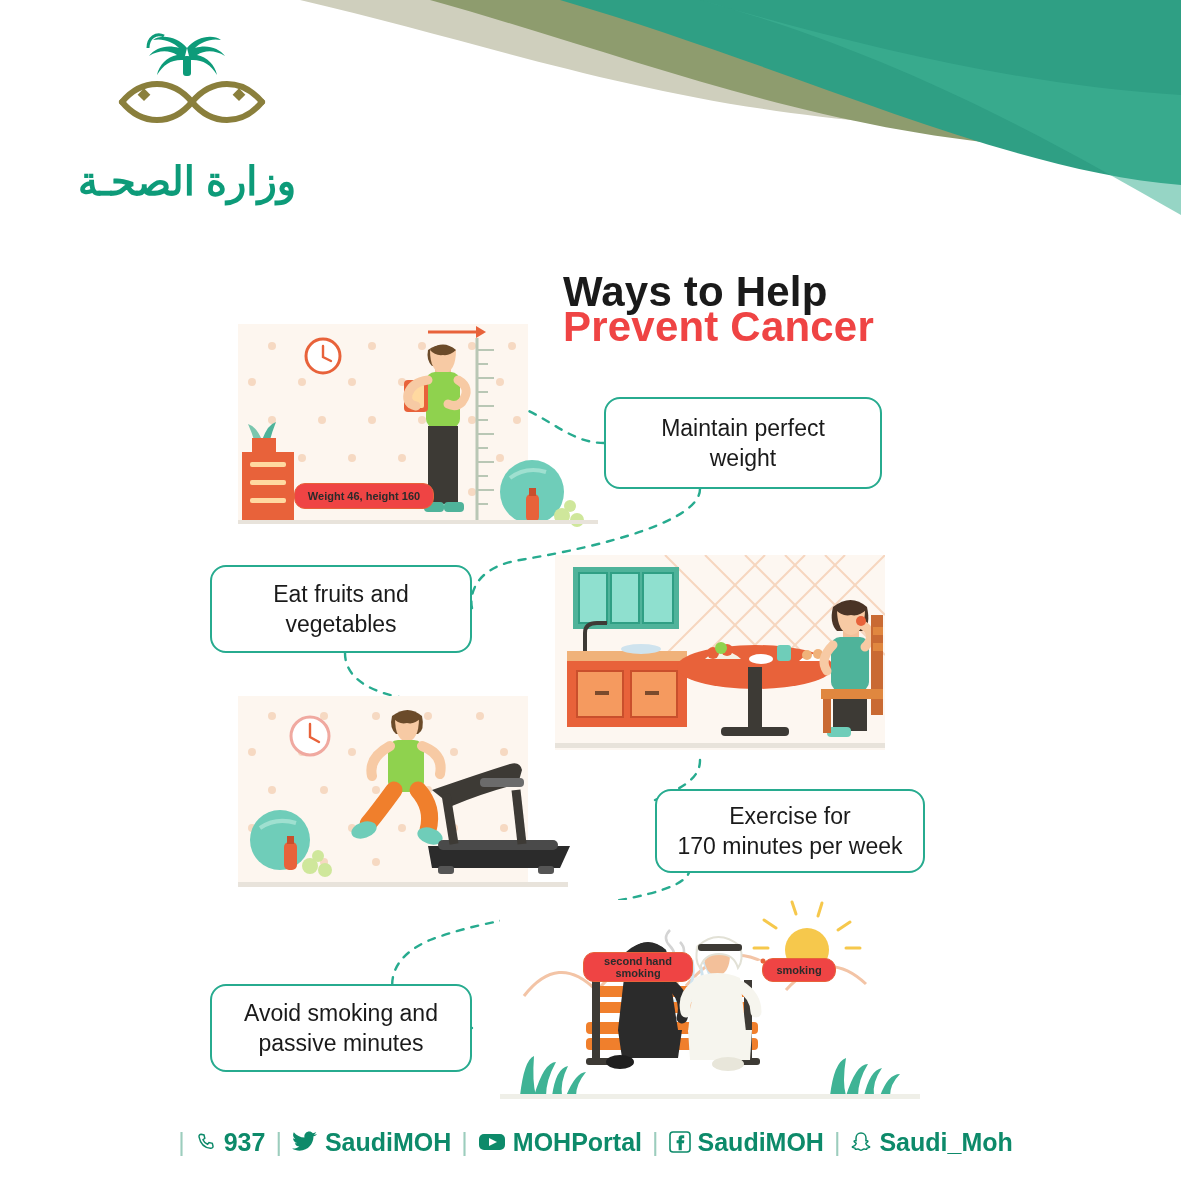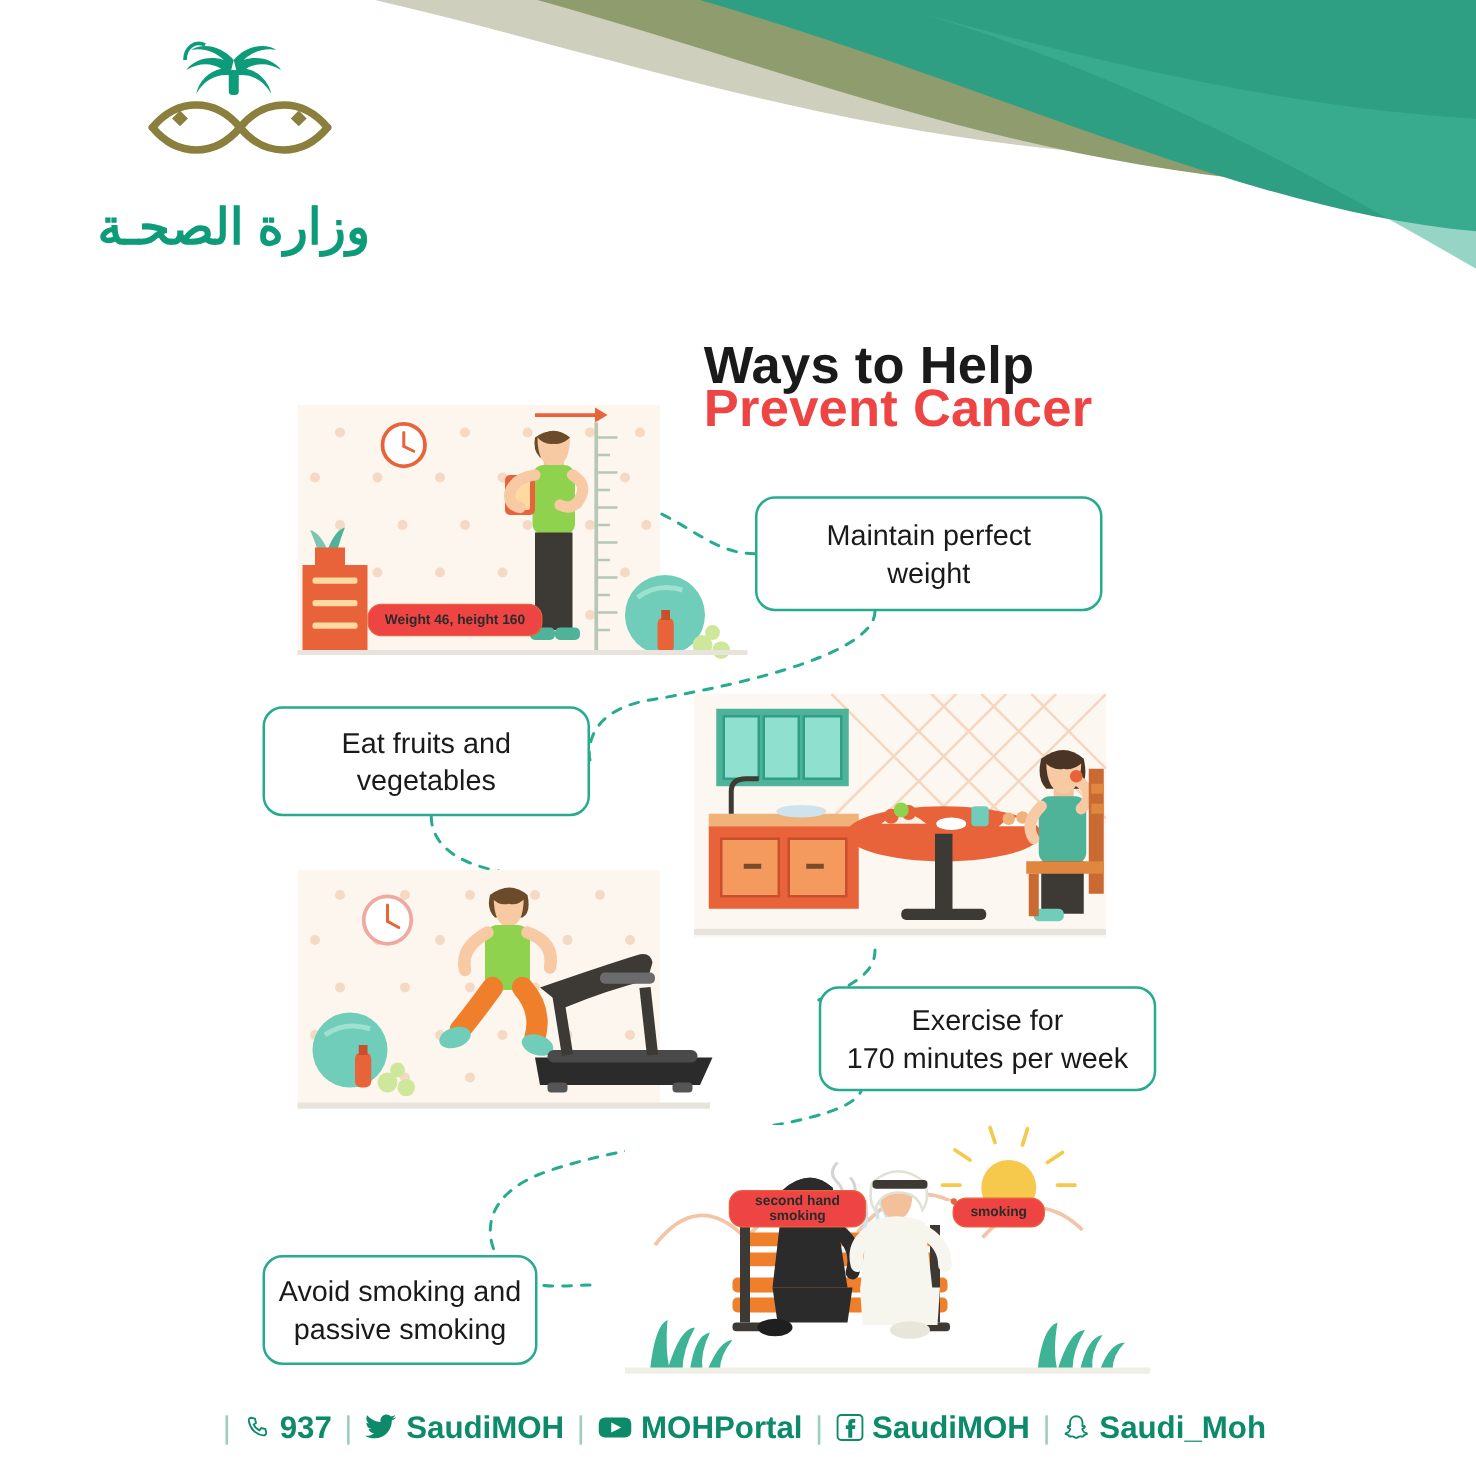--- a/index.html
+++ b/index.html
@@ -47,21 +47,21 @@
     text-align:center;
     color:#1a1a1a;
     font-size:23px;
     line-height:1.32;
     box-sizing:border-box;
     padding:6px 10px;
   }
   #bubble-weight{left:604px;top:397px;width:278px;height:92px;}
   #bubble-food{left:210px;top:565px;width:262px;height:88px;}
   #bubble-exercise{left:655px;top:748px;width:270px;height:84px;margin-top:41px;}
-  #bubble-smoking{left:210px;top:984px;width:220px;height:88px;margin-top:20px;}
+  #bubble-smoking{left:210px;top:984px;width:262px;height:88px;}
 
   
   .connectors{position:absolute;left:0;top:0;width:1181px;height:1181px;pointer-events:none;}
 
   
   .panel{position:absolute;}
   .tinytag{
     position:absolute;
     border:1.6px solid #e8623a;
     border-radius:11px;
@@ -471,21 +471,21 @@
   <div class="bubble" id="bubble-exercise">
     <span>
       <span>Exercise for</span><br>
       <span>170 minutes per week</span>
     </span>
   </div>
 
   <div class="bubble" id="bubble-smoking">
     <span>
       <span>Avoid smoking and</span><br>
-      <span>passive smoking</span>
+      <span>passive minutes</span>
     </span>
   </div>
 
   <div class="footer">
     <span class="sep">|</span>
 
     <span class="item">
       <span class="glyph">
         <svg width="22" height="22" viewBox="0 0 24 24">
             <path d="M6.6,3.5 l3.2,0.8 l0.9,3.6 l-2,1.6 c1,2.4 2.6,4 5,5 l1.6,-2 l3.6,0.9 l0.8,3.2 c0,1.3 -1.2,2.4 -2.8,2.2 C10.6,18.2 5.8,13.4 4.4,6.3 C4.2,4.7 5.3,3.5 6.6,3.5 z" fill="none" stroke="#0d8a6a" stroke-width="1.6"></path>

